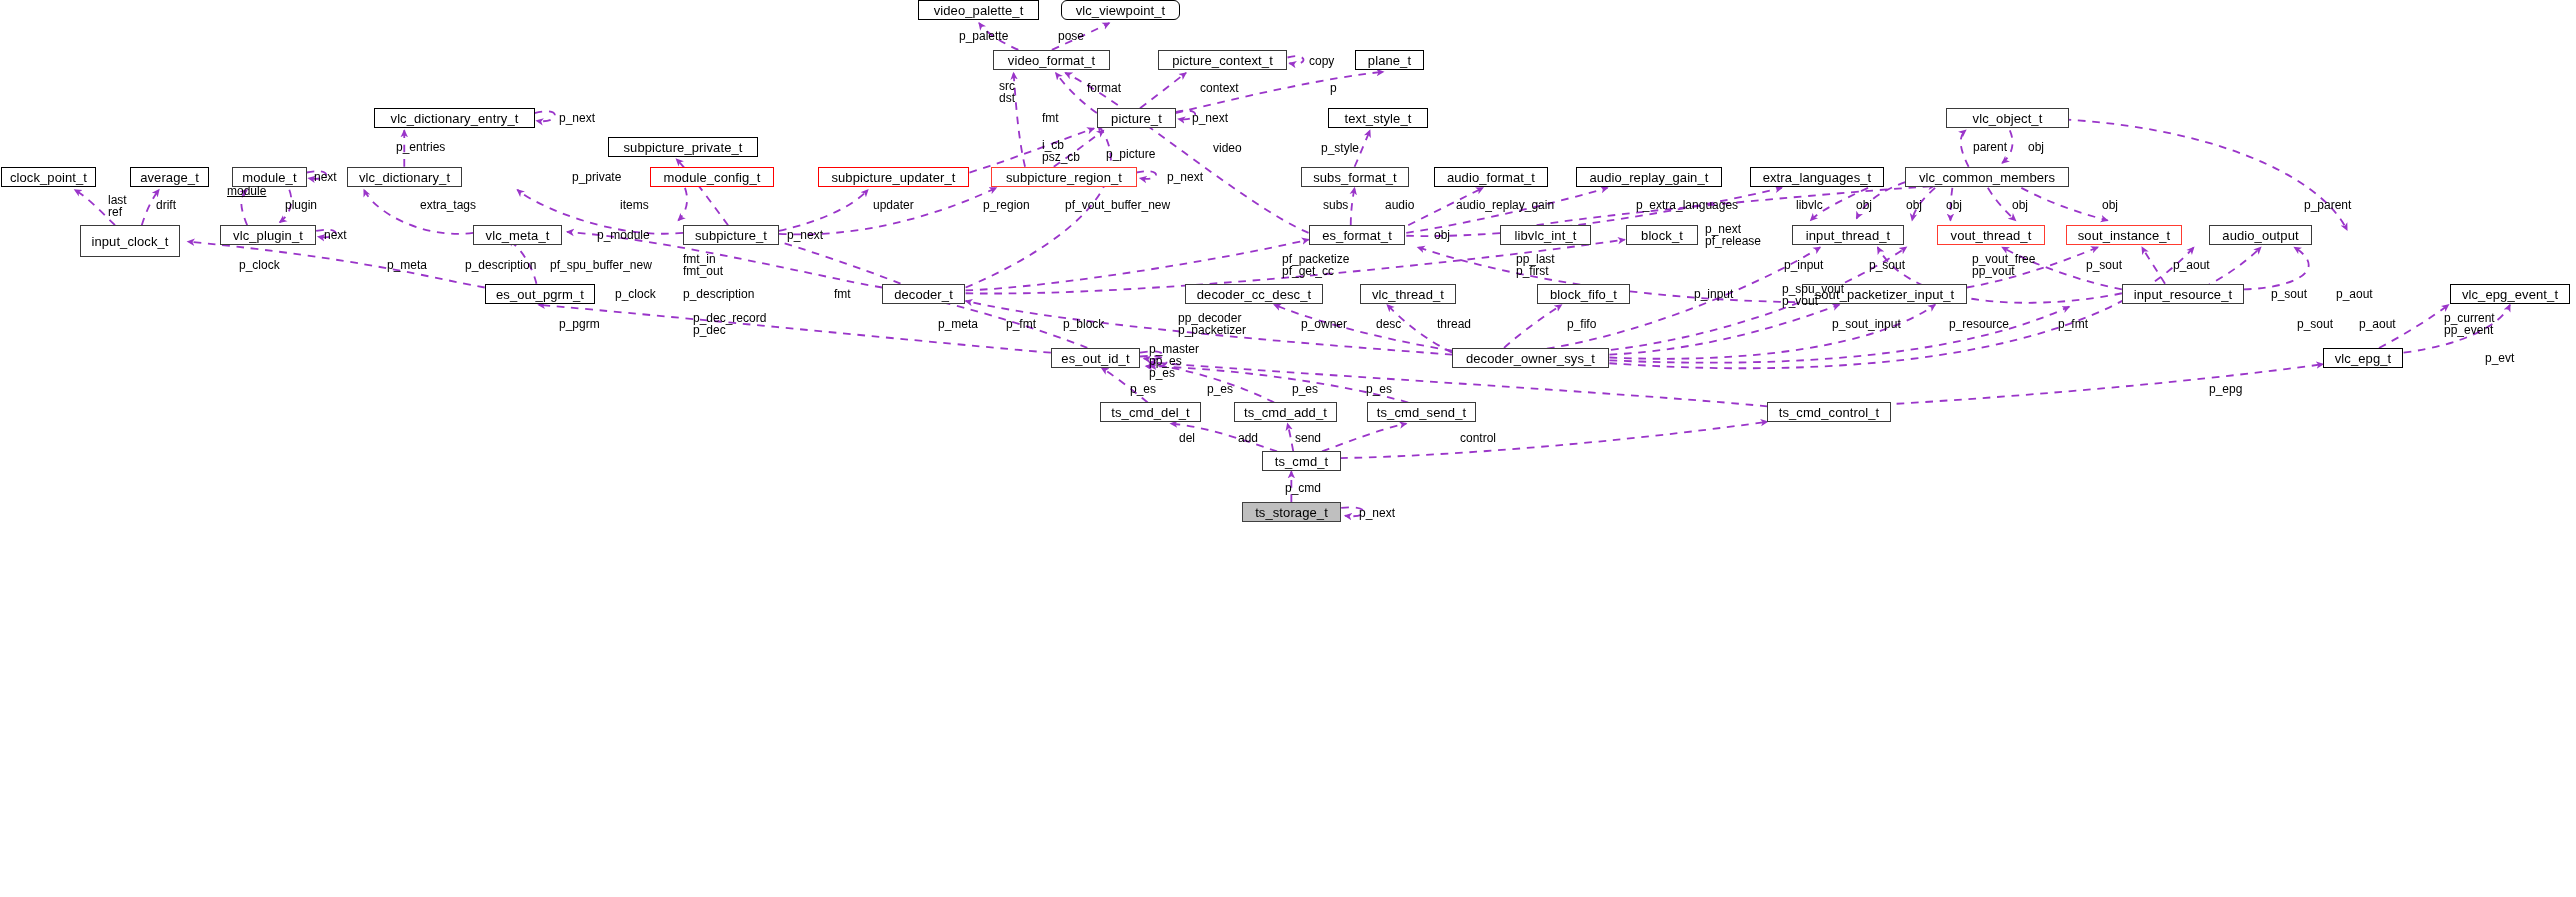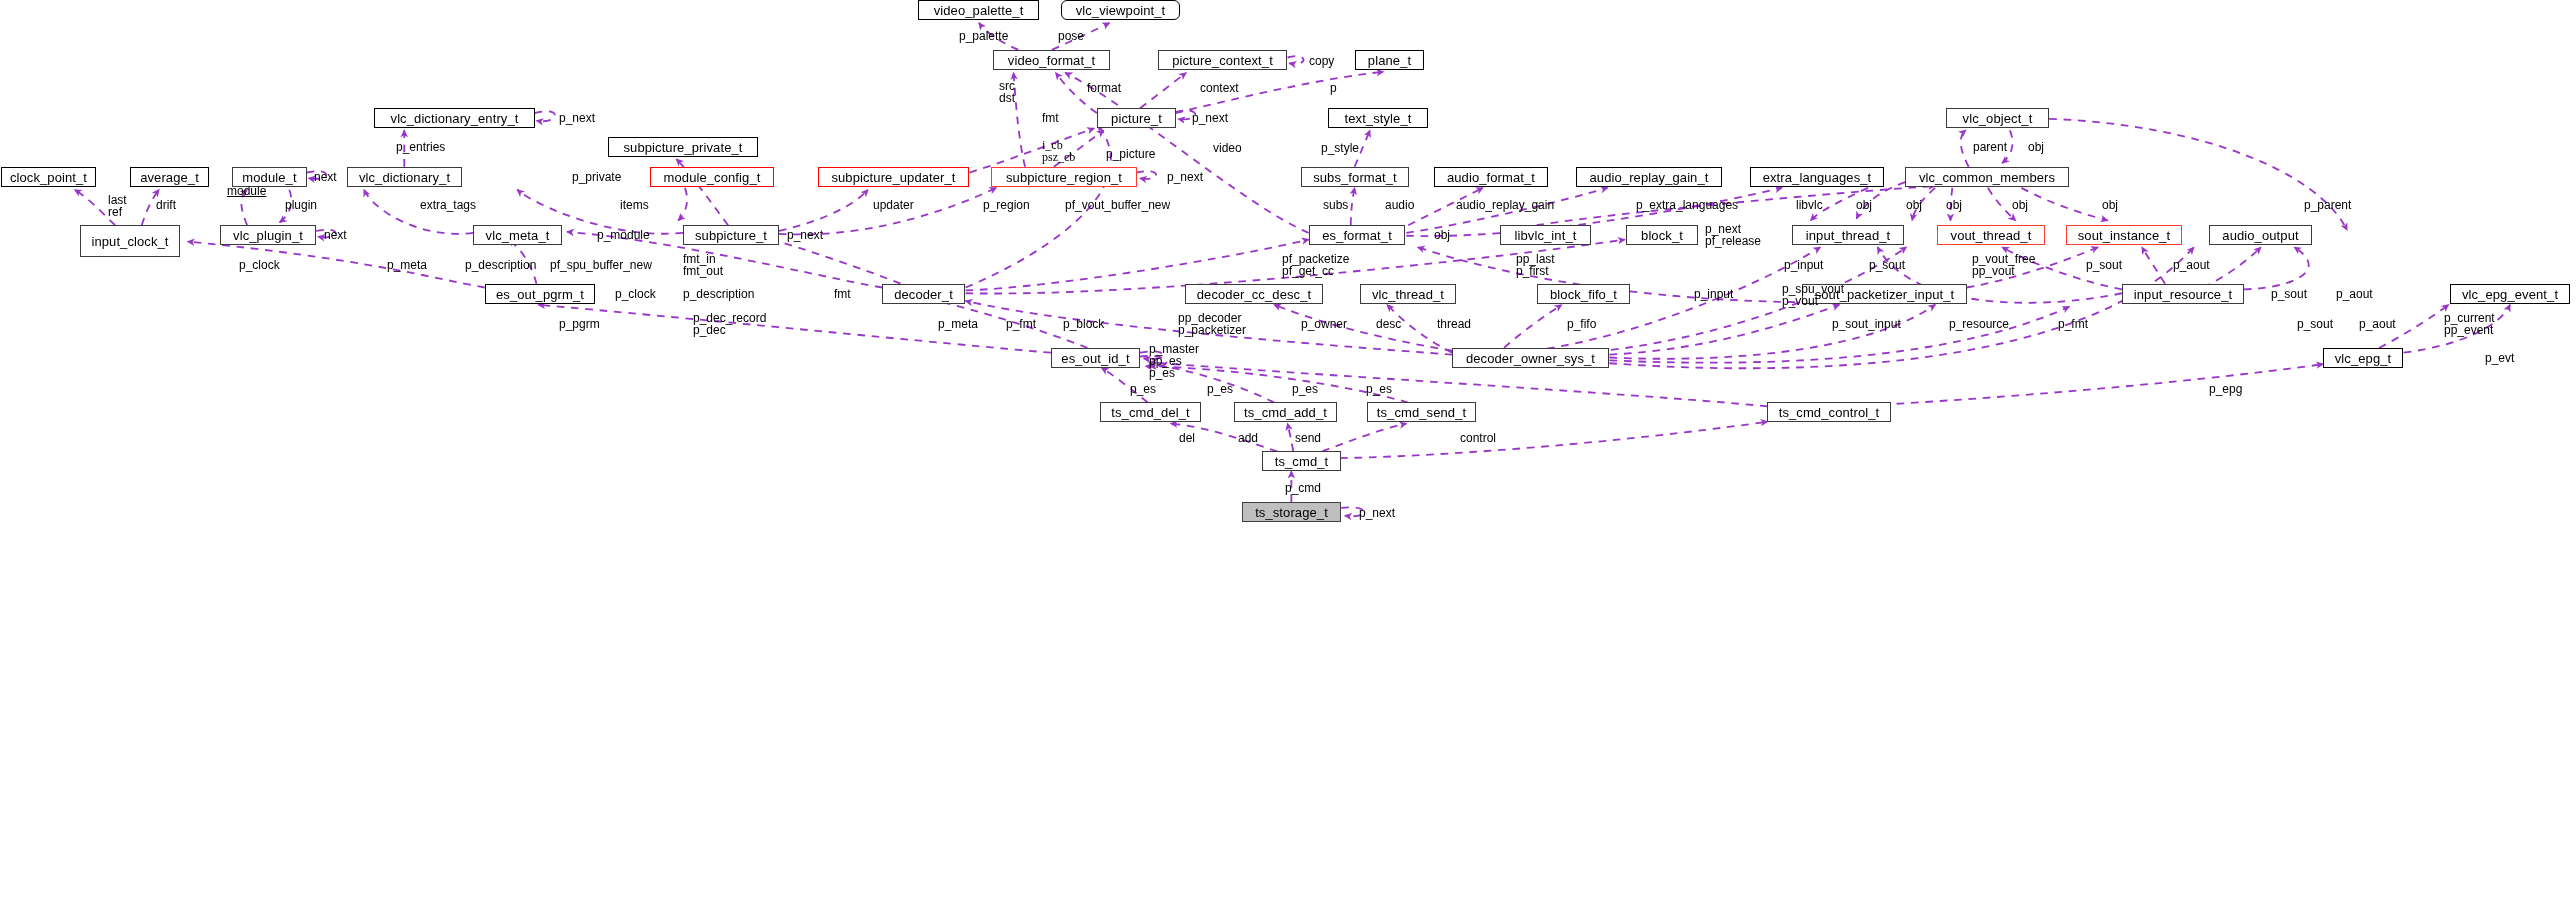--- a/index.html
+++ b/index.html
@@ -113,21 +113,21 @@
       <path d="M1399,478 C1550,475 1740,455 1845,440"></path>
       <path d="M1348,524 C1348,512 1348,500 1348,492"></path>
       <path d="M1400,530 C1432,526 1430,542 1404,538"></path>
     </g>
   </svg>
 <div class="node" style="left: 918px; top: 0px; width: 121px; height: 20px;">video_palette_t</div>
     <div class="node" style="left: 1061px; top: 0px; width: 119px; height: 20px; border-radius: 6px;">vlc_viewpoint_t</div>
     <div class="node thick" style="left: 993px; top: 50px; width: 117px; height: 20px;">video_format_t</div>
     <div class="node thick" style="left: 1158px; top: 50px; width: 129px; height: 20px;">picture_context_t</div>
     <div class="node" style="left: 1355px; top: 50px; width: 69px; height: 20px;">plane_t</div>
-    <div class="node thick" style="left: 1946px; top: 108px; width: 103px; height: 20px;">vlc_object_t</div>
+    <div class="node thick" style="left: 1946px; top: 108px; width: 123px; height: 20px;">vlc_object_t</div>
     <div class="node thick" style="left: 1097px; top: 108px; width: 79px; height: 20px;">picture_t</div>
     <div class="node" style="left: 1328px; top: 108px; width: 100px; height: 20px;">text_style_t</div>
     <div class="node" style="left: 374px; top: 108px; width: 161px; height: 20px;">vlc_dictionary_entry_t</div>
     <div class="node" style="left: 608px; top: 137px; width: 150px; height: 20px;">subpicture_private_t</div>
     <div class="node" style="left: 1px; top: 167px; width: 95px; height: 20px;">clock_point_t</div>
     <div class="node" style="left: 130px; top: 167px; width: 79px; height: 20px;">average_t</div>
     <div class="node thick" style="left: 232px; top: 167px; width: 75px; height: 20px;">module_t</div>
     <div class="node thick" style="left: 347px; top: 167px; width: 115px; height: 20px;">vlc_dictionary_t</div>
     <div class="node red" style="left: 650px; top: 167px; width: 124px; height: 20px;">module_config_t</div>
     <div class="node red" style="left: 818px; top: 167px; width: 151px; height: 20px;">subpicture_updater_t</div>
@@ -170,21 +170,21 @@
     <div class="elabel" style="left: 1309px; top: 55px;">copy</div>
     <div class="elabel" style="left: 999px; top: 80px;">src
 dst</div>
     <div class="elabel" style="left: 1087px; top: 82px;">format</div>
     <div class="elabel" style="left: 1200px; top: 82px;">context</div>
     <div class="elabel" style="left: 1330px; top: 82px;">p</div>
     <div class="elabel" style="left: 559px; top: 112px;">p_next</div>
     <div class="elabel" style="left: 1042px; top: 112px;">fmt</div>
     <div class="elabel" style="left: 1192px; top: 112px;">p_next</div>
     <div class="elabel" style="left: 396px; top: 141px;">p_entries</div>
-    <div class="elabel" style="left: 1042px; top: 139px; font-family: Liberation Serif, serif;">i_cb
+    <div class="elabel" style="left: 1042px; top: 139px;">i_cb
 psz_cb</div>
     <div class="elabel" style="left: 1106px; top: 148px;">p_picture</div>
     <div class="elabel" style="left: 1213px; top: 142px;">video</div>
     <div class="elabel" style="left: 1321px; top: 142px;">p_style</div>
     <div class="elabel" style="left: 572px; top: 171px;">p_private</div>
     <div class="elabel" style="left: 1167px; top: 171px;">p_next</div>
     <div class="elabel" style="left: 108px; top: 194px;">last
 ref</div>
     <div class="elabel" style="left: 156px; top: 199px;">drift</div>
     <div class="elabel" style="left: 227px; top: 185px; text-decoration: underline;">module</div>

